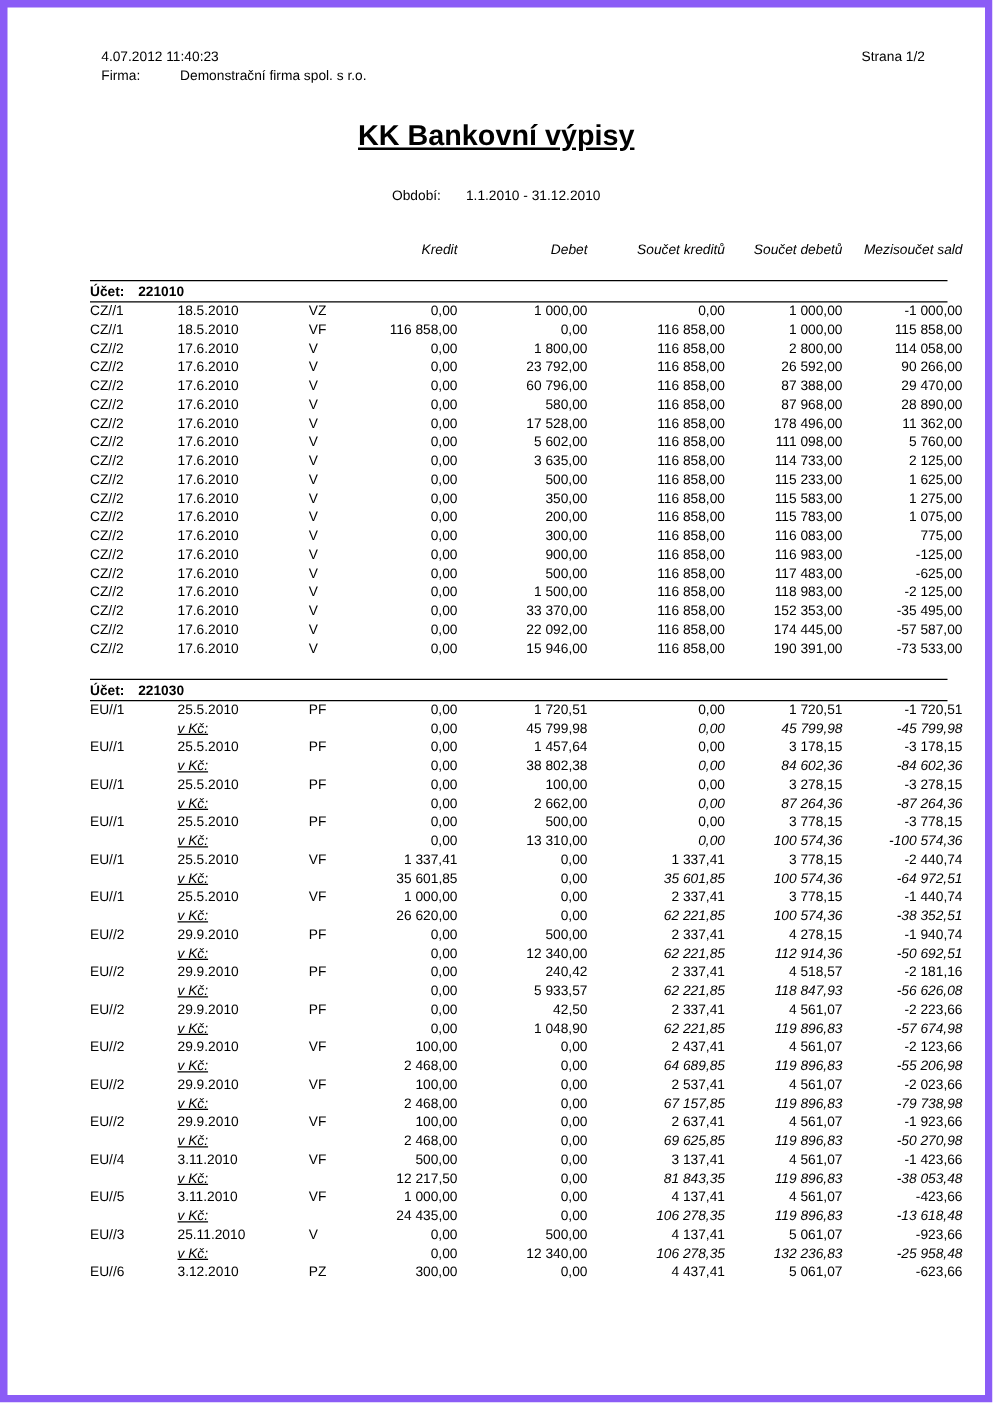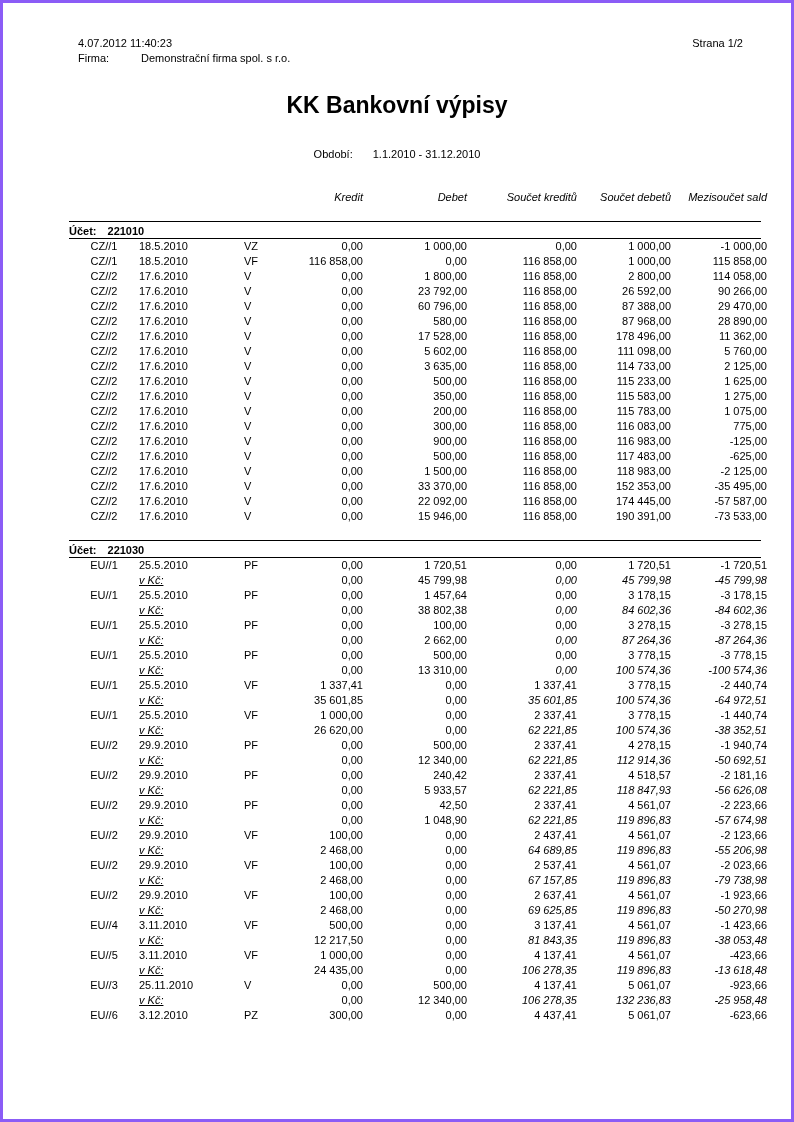--- a/index.html
+++ b/index.html
@@ -1,44 +1,44 @@
 <!DOCTYPE html>
 <html><head>
 <meta charset="utf-8">
 <title>KK Bankovní výpisy</title>
 <style>
   * { box-sizing: border-box; }
   html, body { margin: 0; padding: 0; background: #fff; }
   body { width: 794px; height: 1122px; }
   .page {
     width: 794px; height: 1122px;
-    border: 3px solid #8b5cf6;
+    border: 6px solid #8b5cf6;
     background: #fff;
     padding: 33px 30px 20px 66px;
     font-family: "Liberation Sans", "DejaVu Sans", sans-serif;
     font-size: 11px;
     color: #000;
     overflow: hidden;
   }
   .meta { display: flex; justify-content: space-between; line-height: 15px; padding-left: 9px; padding-right: 18px; }
   .firm-line { line-height: 15px; padding-left: 9px; }
   .firm-label { display: inline-block; min-width: 60px; }
   .centered { margin-left: -66px; margin-right: -30px; text-align: center; }
-  .title { font-size: 23px; font-weight: bold; margin-top: 26px; line-height: 27px; }
+  .title { font-size: 23px; font-weight: bold; margin-top: 26px; line-height: 27px; text-decoration: underline; }
   .period { margin-top: 28px; line-height: 15px; }
   .period .p-label { margin-right: 20px; }
   .grid {
     display: grid;
     grid-template-columns: 70px 100px 36px 88px 104px 110px 94px 96px;
     width: 698px;
     line-height: 15px;
     height: 15px;
   }
   .header-row { margin-top: 28px; font-style: italic; }
-  .doc  { text-align: center; white-space: nowrap; }
+  .doc  { text-align: left; white-space: nowrap; }
   .date { text-align: left; white-space: nowrap; }
   .type { padding-left: 5px; white-space: nowrap; }
   .num  { text-align: right; white-space: nowrap; }
   .it   { font-style: italic; }
   .sublabel { font-style: italic; text-decoration: underline; }
   #sections { margin-top: 16px; }
   #sections > .section + .section { margin-top: 16px; }
   .rule { border-top: 1px solid #000; height: 0; }
   .account-row { font-weight: bold; height: 16px; line-height: 16px; padding-top: 1px; }
   .account-row .acct { margin-left: 11px; }

